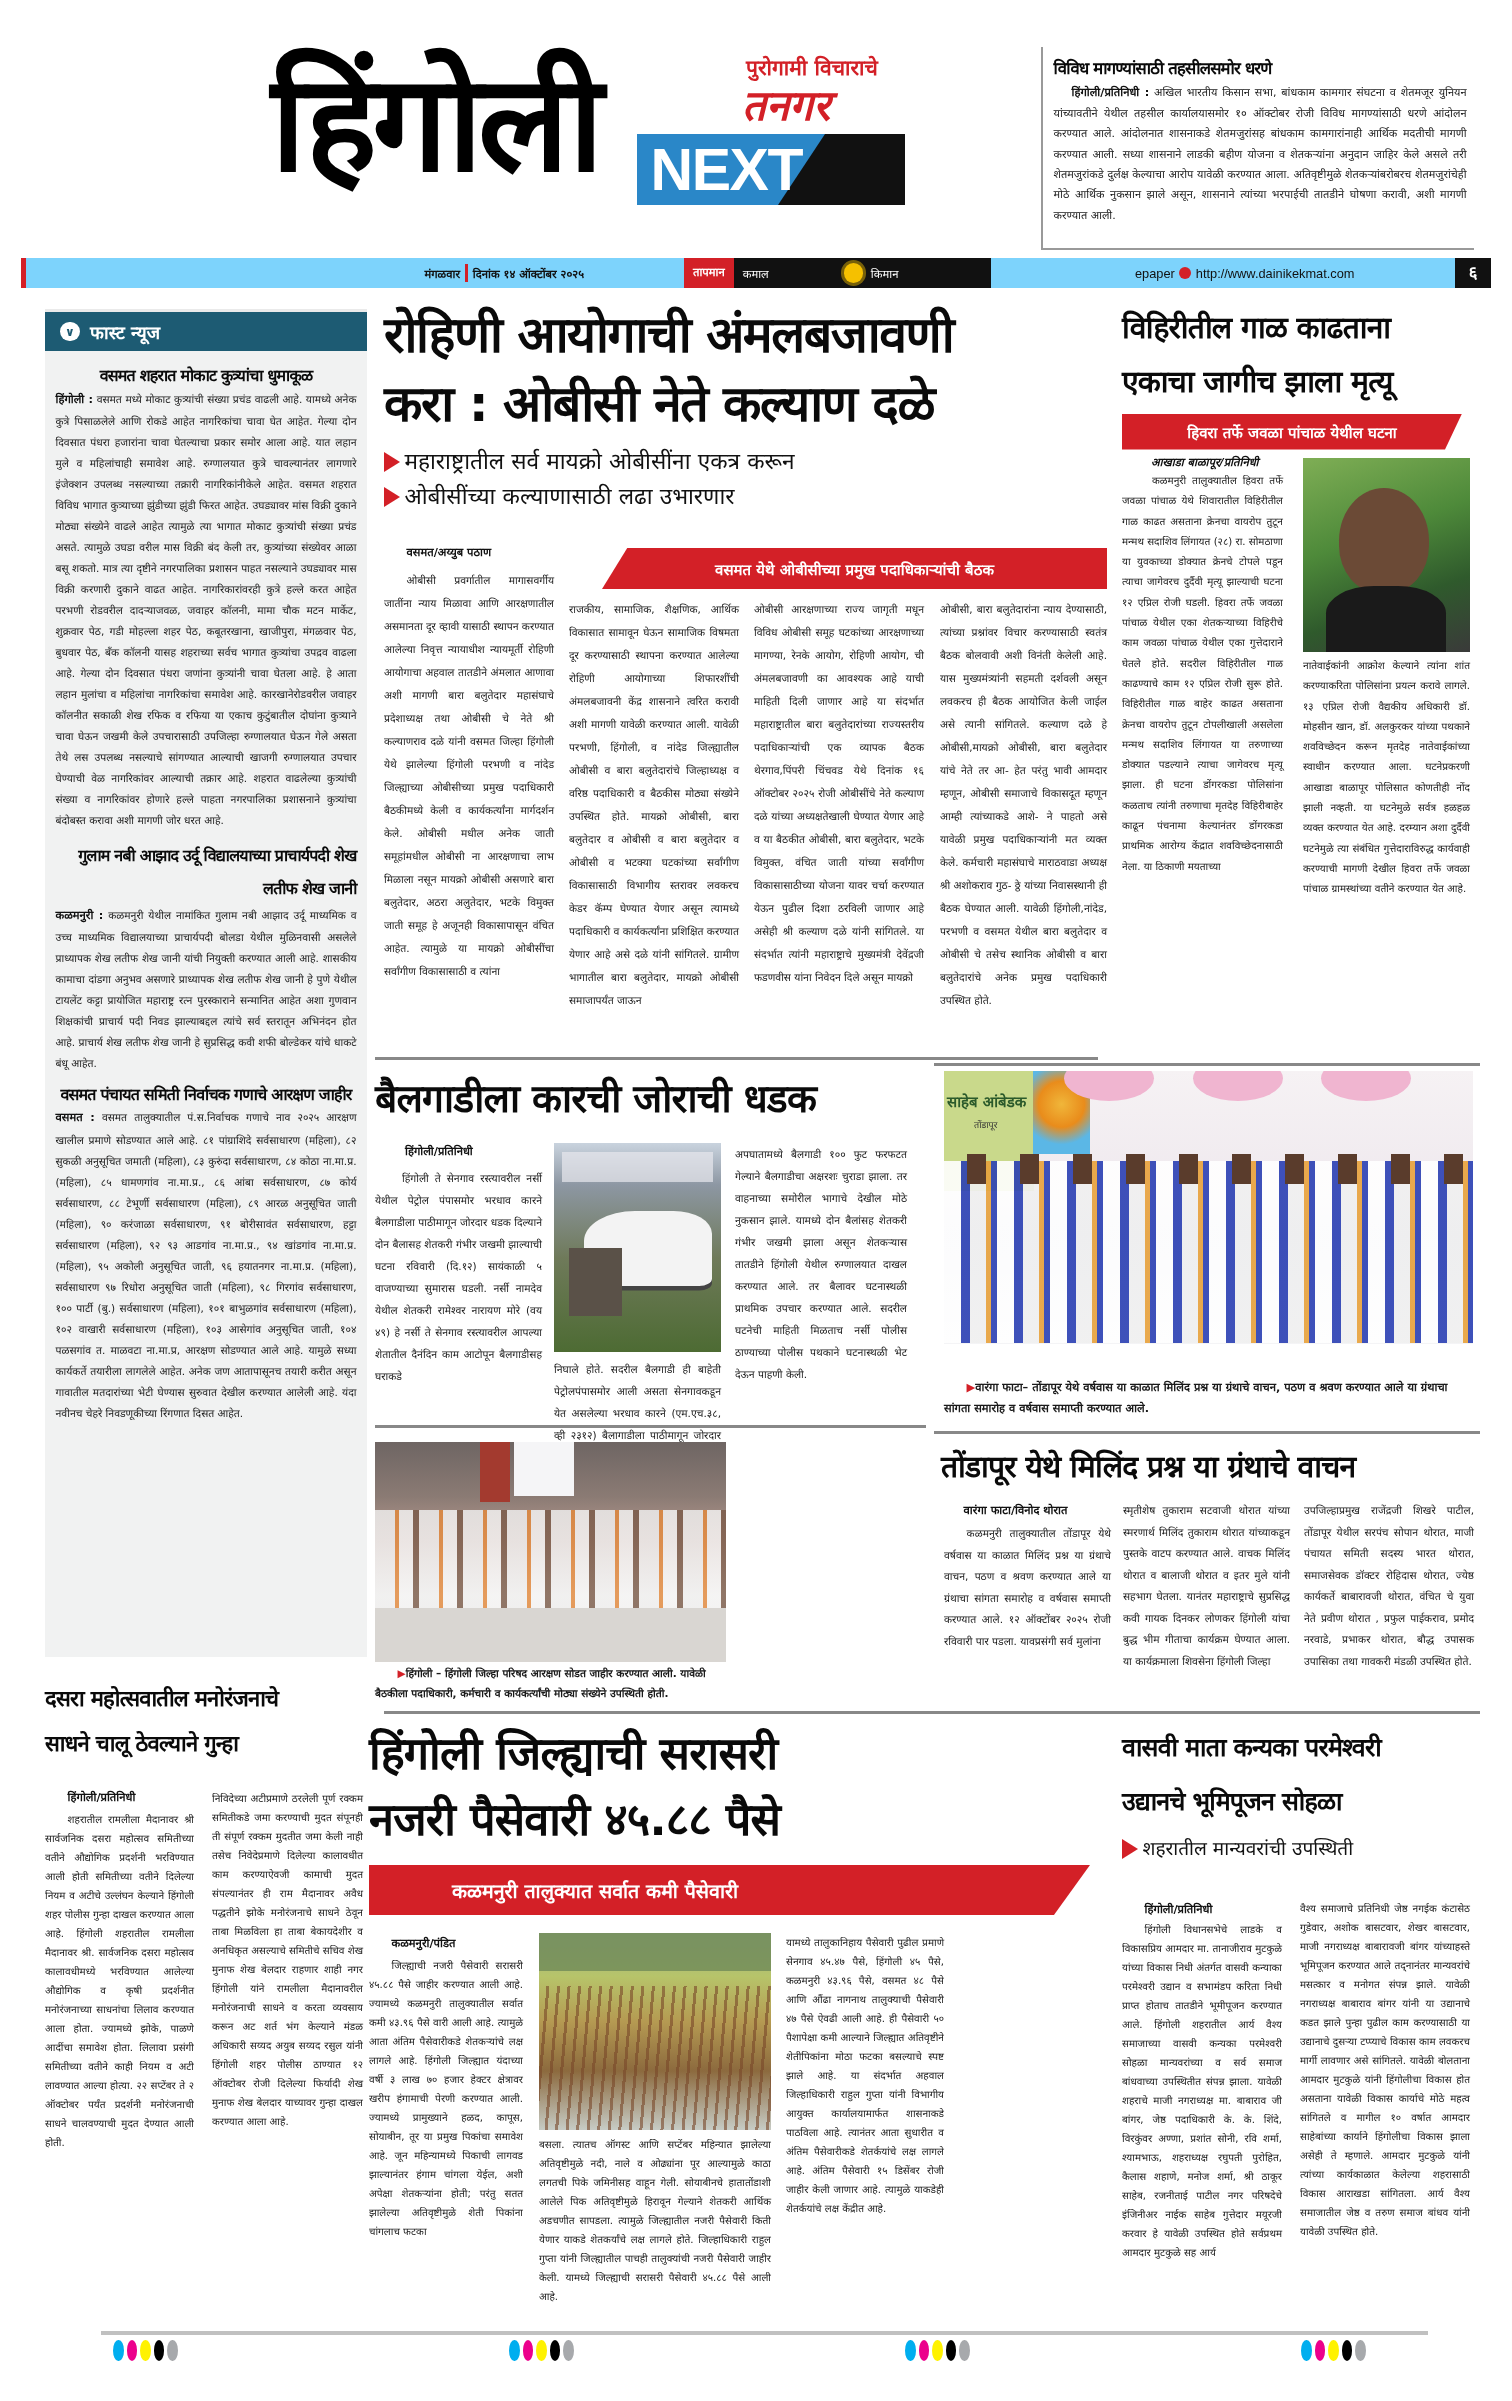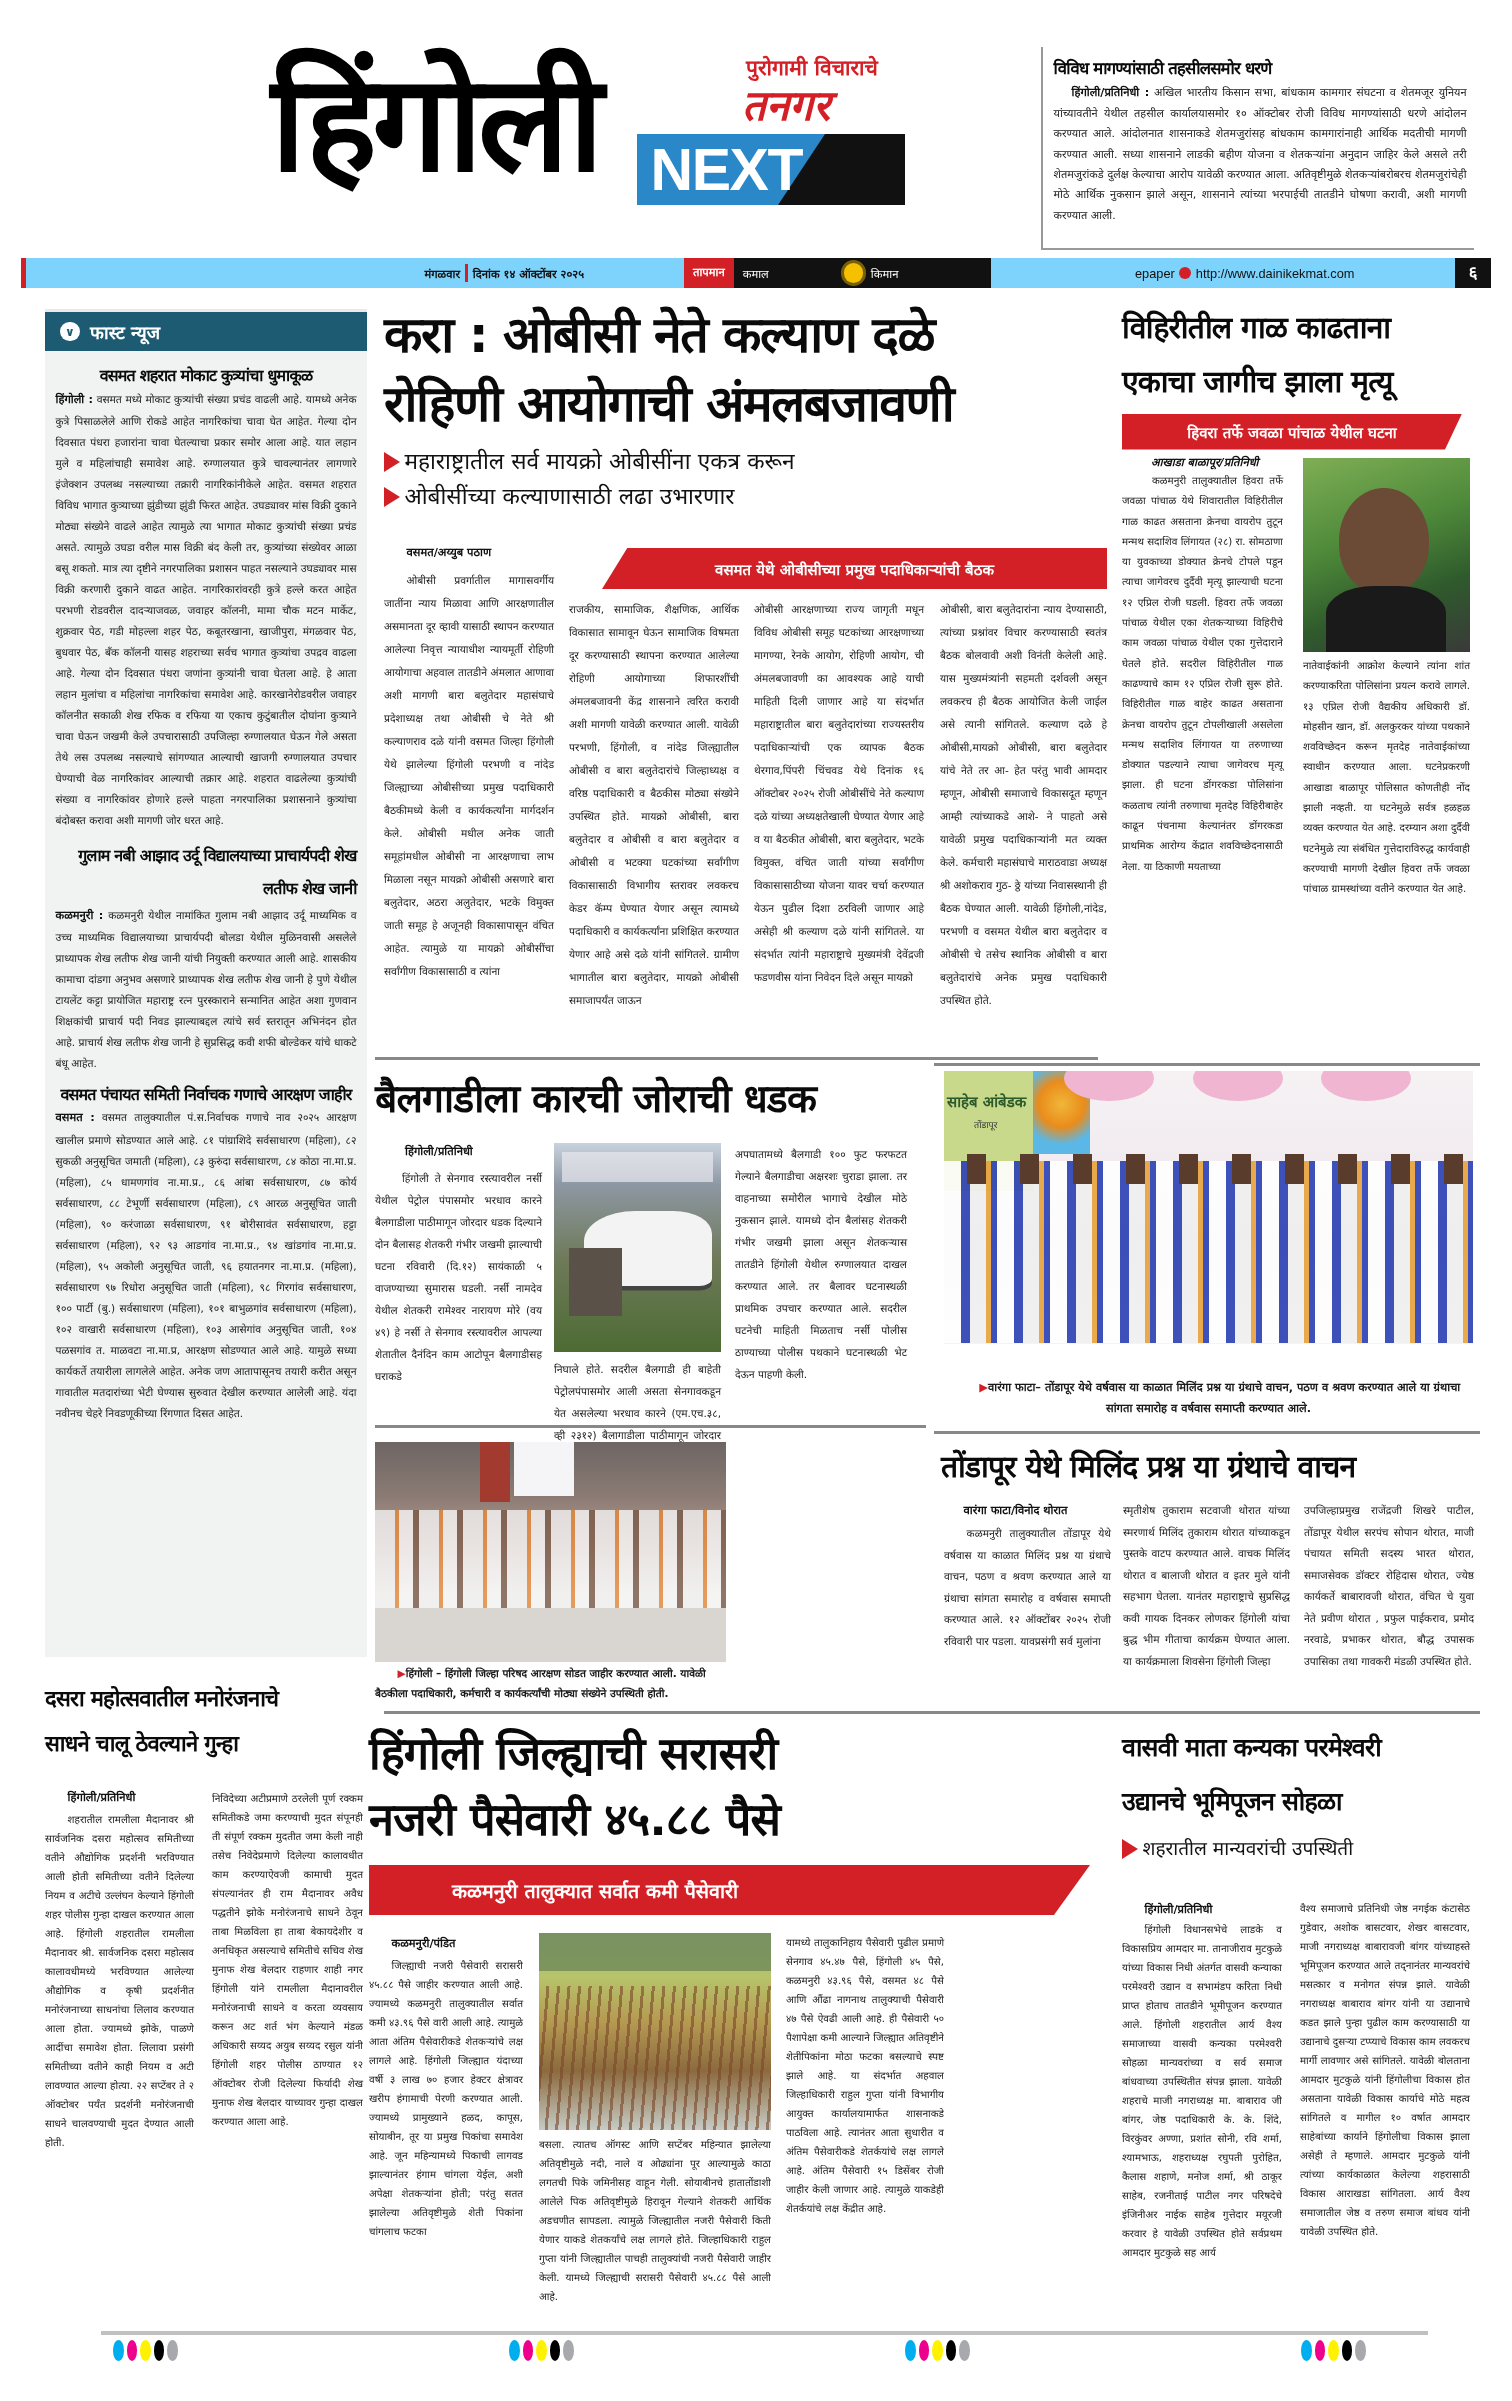--- a/index.html
+++ b/index.html
@@ -85,22 +85,22 @@
   <div style="margin-top:7.5px;">
     <div class="hl" style="font-size:16px;line-height:25.6px;text-align:center;">वसमत पंचायत समिती निर्वाचक गणाचे आरक्षण जाहीर</div>
     <div class="body-text" style="font-size:10.5px;line-height:21px;">
       <span class="byline">वसमत :</span>
       <span>वसमत तालुक्यातील पं.स.निर्वाचक गणाचे नाव २०२५ आरक्षण खालील प्रमाणे सोडण्यात आले आहे. ८१ पांग्राशिदे सर्वसाधारण (महिला), ८२ सुकळी अनुसूचित जमाती (महिला), ८३ कुरुंदा सर्वसाधारण, ८४ कोठा ना.मा.प्र. (महिला), ८५ धामणगांव ना.मा.प्र., ८६ आंबा सर्वसाधारण, ८७ कोर्य सर्वसाधारण, ८८ टेभूर्णी सर्वसाधारण (महिला), ८९ आरळ अनुसूचित जाती (महिला), ९० करंजाळा सर्वसाधारण, ९१ बोरीसावंत सर्वसाधारण, हट्टा सर्वसाधारण (महिला), ९२ ९३ आडगांव ना.मा.प्र., ९४ खांडगांव ना.मा.प्र. (महिला), ९५ अकोली अनुसूचित जाती, ९६ हयातनगर ना.मा.प्र. (महिला), सर्वसाधारण ९७ रिधोरा अनुसूचित जाती (महिला), ९८ गिरगांव सर्वसाधारण, १०० पार्टी (बु.) सर्वसाधारण (महिला), १०१ बाभुळगांव सर्वसाधारण (महिला), १०२ वाखारी सर्वसाधारण (महिला), १०३ आसेगांव अनुसूचित जाती, १०४ पळसगांव त. माळवटा ना.मा.प्र, आरक्षण सोडण्यात आले आहे. यामुळे सध्या कार्यकर्ते तयारीला लागलेले आहेत. अनेक जण आतापासूनच तयारी करीत असून गावातील मतदारांच्या भेटी घेण्यास सुरुवात देखील करण्यात आलेली आहे. यंदा नवीनच चेहरे निवडणूकीच्या रिंगणात दिसत आहेत.</span>
     </div>
   </div>
 </div>
 
 <div class="abs" style="left:384px;top:301px;width:723px;height:723px;">
+  <div class="hl" style="font-size:50px;line-height:69px;letter-spacing:-1.5px;">रोहिणी आयोगाची अंमलबजावणी</div>
   <div class="hl" style="font-size:50px;line-height:69px;letter-spacing:-1.5px;">करा : ओबीसी नेते कल्याण दळे</div>
-  <div class="hl" style="font-size:50px;line-height:69px;letter-spacing:-1.5px;">रोहिणी आयोगाची अंमलबजावणी</div>
   <div style="font-size:22.6px;line-height:35px;margin-top:4.5px;">
     <span class="tri"></span><span>महाराष्ट्रातील सर्व मायक्रो ओबीसींना एकत्र करून</span>
   </div>
   <div style="font-size:22.6px;line-height:35px;">
     <span class="tri"></span><span>ओबीसींच्या कल्याणासाठी लढा उभारणार</span>
   </div>
   <div class="abs red-banner skew-left" style="left:218px;top:247px;width:505px;height:41px;font-size:15px;">वसमत येथे ओबीसीच्या प्रमुख पदाधिकाऱ्यांची बैठक</div>
   <div class="abs byline" style="left:22.6px;top:241px;">वसमत/अय्युब पठाण</div>
   <div class="abs body-text" style="left:0;top:268px;width:170px;font-size:10.5px;line-height:23px;text-indent:22.6px;">ओबीसी प्रवर्गातील मागासवर्गीय जातींना न्याय मिळावा आणि आरक्षणातील असमानता दूर व्हावी यासाठी स्थापन करण्यात आलेल्या निवृत्त न्यायाधीश न्यायमूर्ती रोहिणी आयोगाचा अहवाल तातडीने अंमलात आणावा अशी मागणी बारा बलुतेदार महासंघाचे प्रदेशाध्यक्ष तथा ओबीसी चे नेते श्री कल्याणराव दळे यांनी वसमत जिल्हा हिंगोली येथे झालेल्या हिंगोली परभणी व नांदेड जिल्ह्याच्या ओबीसीच्या प्रमुख पदाधिकारी बैठकीमध्ये केली व कार्यकर्त्यांना मार्गदर्शन केले. ओबीसी मधील अनेक जाती समूहांमधील ओबीसी ना आरक्षणाचा लाभ मिळाला नसून मायक्रो ओबीसी असणारे बारा बलुतेदार, अठरा अलुतेदार, भटके विमुक्त जाती समूह हे अजूनही विकासापासून वंचित आहेत. त्यामुळे या मायक्रो ओबीसींचा सर्वांगीण विकासासाठी व त्यांना</div>
   <div class="abs body-text" style="left:185px;top:297px;width:170px;font-size:10.5px;line-height:23px;">राजकीय, सामाजिक, शैक्षणिक, आर्थिक विकासात सामावून घेऊन सामाजिक विषमता दूर करण्यासाठी स्थापना करण्यात आलेल्या रोहिणी आयोगाच्या शिफारशींची अंमलबजावनी केंद्र शासनाने त्वरित करावी अशी मागणी यावेळी करण्यात आली. यावेळी परभणी, हिंगोली, व नांदेड जिल्ह्यातील ओबीसी व बारा बलुतेदारांचे जिल्हाध्यक्ष व वरिष्ठ पदाधिकारी व बैठकीस मोठ्या संख्येने उपस्थित होते. मायक्रो ओबीसी, बारा बलुतेदार व ओबीसी व बारा बलुतेदार व ओबीसी व भटक्या घटकांच्या सर्वांगीण विकासासाठी विभागीय स्तरावर लवकरच केडर कॅम्प घेण्यात येणार असून त्यामध्ये पदाधिकारी व कार्यकर्त्यांना प्रशिक्षित करण्यात येणार आहे असे दळे यांनी सांगितले. ग्रामीण भागातील बारा बलुतेदार, मायक्रो ओबीसी समाजापर्यंत जाऊन</div>
@@ -141,21 +141,21 @@
   <div style="position:absolute;left:0;top:0;width:90px;height:120px;background:#c9d98b;"></div>
   <div style="position:absolute;left:3px;top:19.6px;font-size:15px;font-weight:bold;color:#2b5a2b;">साहेब आंबेडक</div>
   <div style="position:absolute;left:30px;top:47px;font-size:9px;color:#333;">तोंडापूर</div>
   <div style="position:absolute;left:89px;top:0;width:57px;height:83px;background:radial-gradient(circle at 50% 40%,#f0b63a 0%,#e98c1b 40%,#5bb7e6 70%);"></div>
   <div style="position:absolute;left:120px;top:-15px;width:90px;height:45px;border-radius:50%;background:#f0b5d0;"></div>
   <div style="position:absolute;left:249px;top:-15px;width:90px;height:45px;border-radius:50%;background:#f0b5d0;"></div>
   <div style="position:absolute;left:377px;top:-15px;width:90px;height:45px;border-radius:50%;background:#f0b5d0;"></div>
   <div style="position:absolute;left:0;top:90px;width:529px;height:182px;background:repeating-linear-gradient(90deg,#ffffff 0 16.6px,#2a3fb3 16.6px 25.6px,#f0f0f0 25.6px 42px,#e8a13a 42px 47px,#2a3fb3 47px 53px);opacity:.9;"></div>
   <div style="position:absolute;left:0;top:83px;width:529px;height:30px;background:repeating-linear-gradient(90deg,transparent 0 22.6px,#5a3c2c 22.6px 42px,transparent 42px 53px);"></div>
 </div>
-<div class="abs caption" style="left:944px;top:1377px;width:529px;text-align:center;">
+<div class="abs caption" style="left:944px;top:1377px;width:529px;">
   <span class="mark" style="margin-left:22.6px;">▶</span><span>वारंगा फाटा–</span>
   <span>तोंडापूर येथे वर्षवास या काळात मिलिंद प्रश्न या ग्रंथाचे वाचन, पठण व श्रवण करण्यात आले या ग्रंथाचा सांगता समारोह व वर्षवास समाप्ती करण्यात आले.</span>
 </div>
 
 <div class="abs rule" style="left:375px;top:1425px;width:551px;"></div>
 <div class="abs rule" style="left:934px;top:1431px;width:546px;"></div>
 
 <div class="abs photo" style="left:375px;top:1442px;width:351px;height:220px;background:linear-gradient(180deg,#6e6563 0%,#8b7b74 25%,#b89a90 45%,#e9e6e3 70%,#cfcac6 100%);">
   <div style="position:absolute;left:139px;top:0;width:60px;height:54px;background:#f5f5f7;"></div>
   <div style="position:absolute;left:105px;top:0;width:30px;height:60px;background:#a33a2f;"></div>

